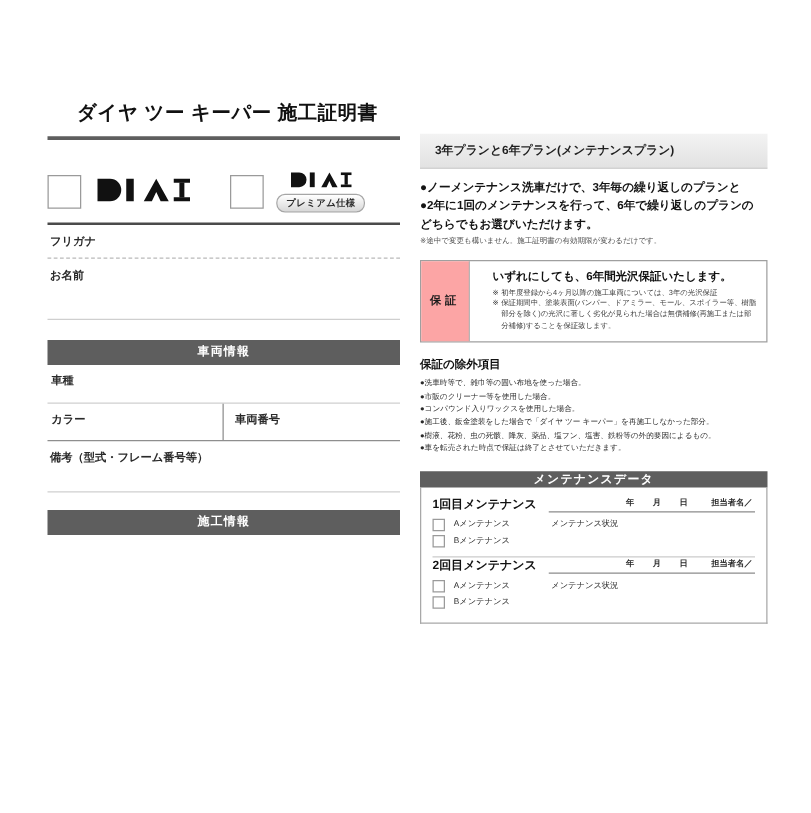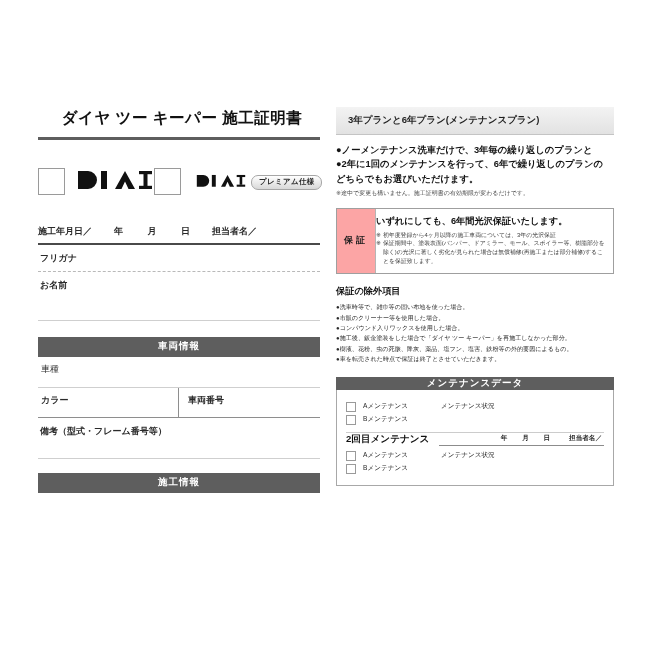--- a/index.html
+++ b/index.html
@@ -19,21 +19,21 @@
     position: absolute;
     left: 0; top: 0;
     width: 649px;
     height: 650px;
     background: #ffffff;
   }
   
   .col-left {
     position: absolute;
     left: 38px;
-    top: 108px;
+    top: 80px;
     width: 282px;
   }
   .doc-title {
     font-size: 15.5px;
     font-weight: bold;
     letter-spacing: 0.5px;
     color: #111;
     text-align: center;
     padding-left: 6px;
   }
@@ -58,20 +58,21 @@
     flex: 0 0 auto;
   }
   .logo-main {
     margin-left: 11px;
     display: flex;
     align-items: center;
   }
   .logo-prem-wrap {
     margin-left: 10px;
     display: flex;
+    flex-direction: column;
     align-items: center;
   }
   .prem-badge {
     margin-top: 2px;
     font-size: 7.5px;
     font-weight: bold;
     color: #2b2b2b;
     background: linear-gradient(#ffffff, #d8d8d8);
     border: 1px solid #a6a6a6;
     border-radius: 7px;
@@ -116,21 +117,21 @@
     background: #5e5e5e;
     color: #ffffff;
     font-size: 9.5px;
     font-weight: bold;
     text-align: center;
     padding: 3.5px 0;
     letter-spacing: 1px;
   }
   .veh-cell {
     font-size: 9px;
-    font-weight: normal;
+    font-weight: bold;
     color: #2a2a2a;
     padding: 6px 0 0 3px;
     height: 30px;
     box-sizing: border-box;
   }
   .split-row {
     display: flex;
     border-bottom: 1px solid #8e8e8e;
   }
   .split-row .c1 {
@@ -194,21 +195,21 @@
     display: flex;
     align-items: center;
     justify-content: center;
     font-size: 9px;
     font-weight: bold;
     letter-spacing: 3px;
     color: #1c1c1c;
   }
   .warranty-body {
     flex: 1 1 auto;
-    padding: 6px 7px 7px 0;
+    padding: 6px 7px 7px 18px;
   }
   .warranty-head {
     font-size: 9.2px;
     font-weight: bold;
     color: #111;
     margin-bottom: 3px;
   }
   .warranty-note {
     font-size: 5.9px;
     color: #3d3d3d;
@@ -329,29 +330,20 @@
           <rect x="25" y="3" width="6" height="18" fill="#111"></rect>
           <path d="M49 3 L59 21 H52.5 L49 13.5 L45.5 21 H39 Z" fill="#111"></path>
           <rect x="63" y="3" width="13" height="3.2" fill="#111"></rect>
           <rect x="67.5" y="6" width="4" height="12" fill="#111"></rect>
           <rect x="63" y="17.8" width="13" height="3.2" fill="#111"></rect>
         </svg>
         <div class="prem-badge">プレミアム仕様</div>
       </div>
     </div>
 
-    <div class="field-line">
-      <span class="lbl">施工年月日／</span>
-      <span class="ymd">
-        <span>年</span>
-        <span>月</span>
-        <span>日</span>
-      </span>
-      <span class="person">担当者名／</span>
-    </div>
     <div class="rule-dark"></div>
 
     <div class="sub-field">フリガナ</div>
     <div class="rule-dot"></div>
 
     <div class="sub-field">お名前</div>
     <div style="height:22px"></div>
     <div class="rule-thin"></div>
 
     <div style="height:16px"></div>
@@ -407,20 +399,29 @@
       <div class="excl-item">●施工後、鈑金塗装をした場合で「ダイヤ ツー キーパー」を再施工しなかった部分。</div>
       <div class="excl-item">●樹液、花粉、虫の死骸、降灰、薬品、塩フン、塩害、鉄粉等の外的要因によるもの。</div>
       <div class="excl-item">●車を転売された時点で保証は終了とさせていただきます。</div>
     </div>
 
     <div class="mnt-wrap">
       <div class="mnt-bar">メンテナンスデータ</div>
       <div class="mnt-box">
 
         <div class="mnt-block">
+          <div class="mnt-head">
+            <div class="mnt-title">1回目メンテナンス</div>
+            <div class="mnt-date">
+              <span class="d">年</span>
+              <span class="d">月</span>
+              <span class="d">日</span>
+              <span class="pn">担当者名／</span>
+            </div>
+          </div>
           <div class="mnt-rows">
             <div class="mnt-row">
               <div class="chk-sm"></div>
               <div class="mnt-opt">Aメンテナンス</div>
               <div class="mnt-status">メンテナンス状況</div>
             </div>
             <div class="mnt-row">
               <div class="chk-sm"></div>
               <div class="mnt-opt">Bメンテナンス</div>
             </div>

